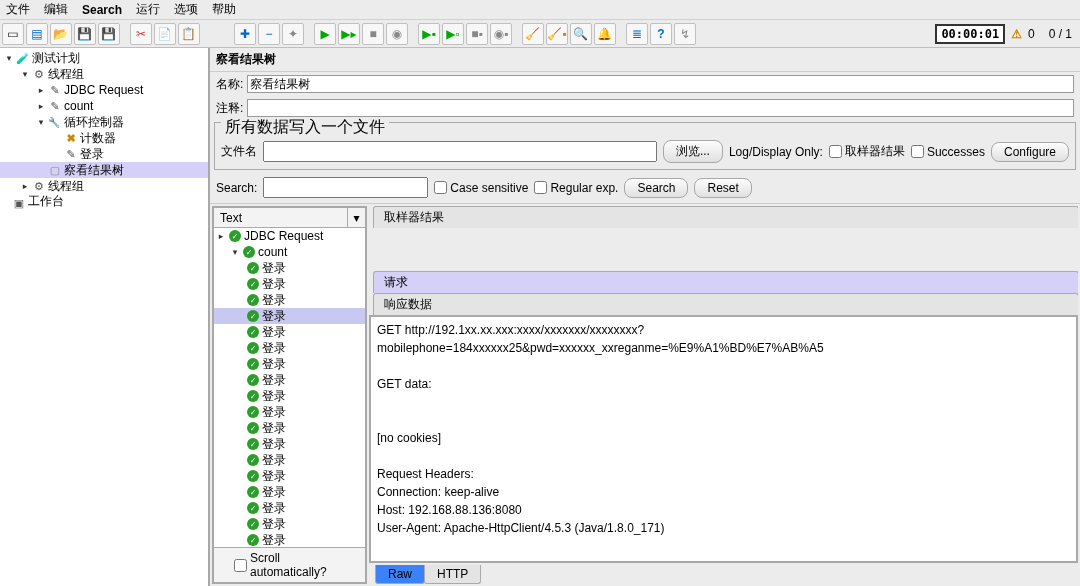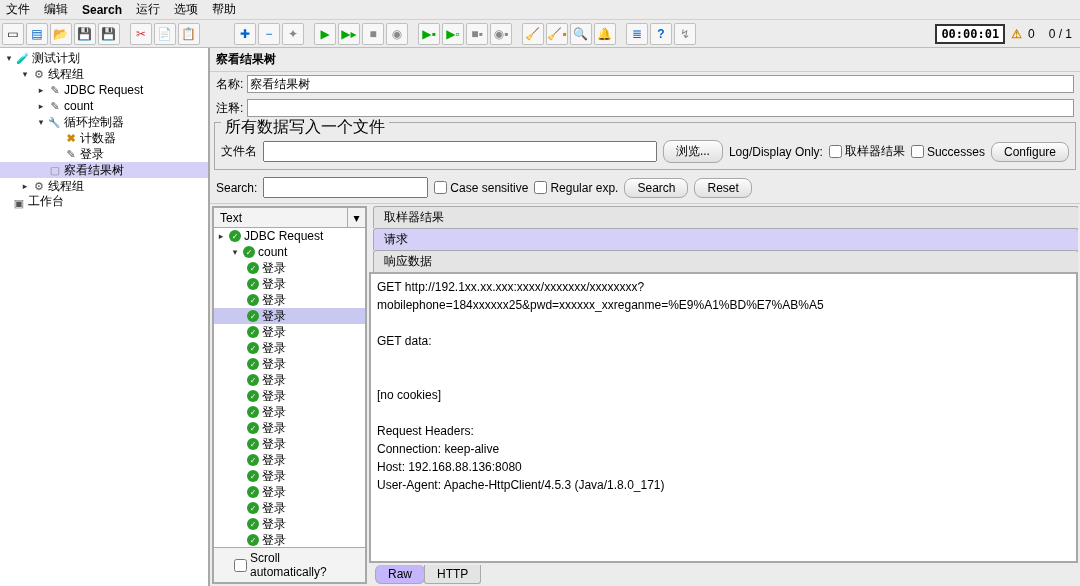--- a/index.html
+++ b/index.html
@@ -211,20 +211,21 @@
     border:1px solid #aaa;
     border-bottom:none;
     background:#e4e4e4;
     padding:2px 10px;
     margin-right:-1px;
     font-size:12px;
     border-radius:3px 3px 0 0;
   }
   .tab.active {
     background:#d4d0f8;
+    margin-top:43px;
   }
   .detail-body {
     flex:1;
     background:#fff;
     border:2px solid #a8a8a8;
     border-top:1px solid #aaa;
     padding:4px 6px;
     font-family: Arial, sans-serif;
     font-size:12px;
     white-space:pre-wrap;
@@ -238,21 +239,21 @@
   }
   .btab {
     border:1px solid #aaa;
     border-top:none;
     background:#e4e4e4;
     padding:2px 12px;
     margin-right:-1px;
     font-size:12px;
     border-radius:0 0 3px 3px;
   }
-  .btab.active { background:#c4b5fd;border-radius:6px; }
+  .btab.active { background:#3b82f6; }
 </style>
 </head>
 <body>
 
 <div class="menubar">
   <span>文件</span>
   <span>编辑</span>
   <span style="font-weight:bold">Search</span>
   <span>运行</span>
   <span>选项</span>

